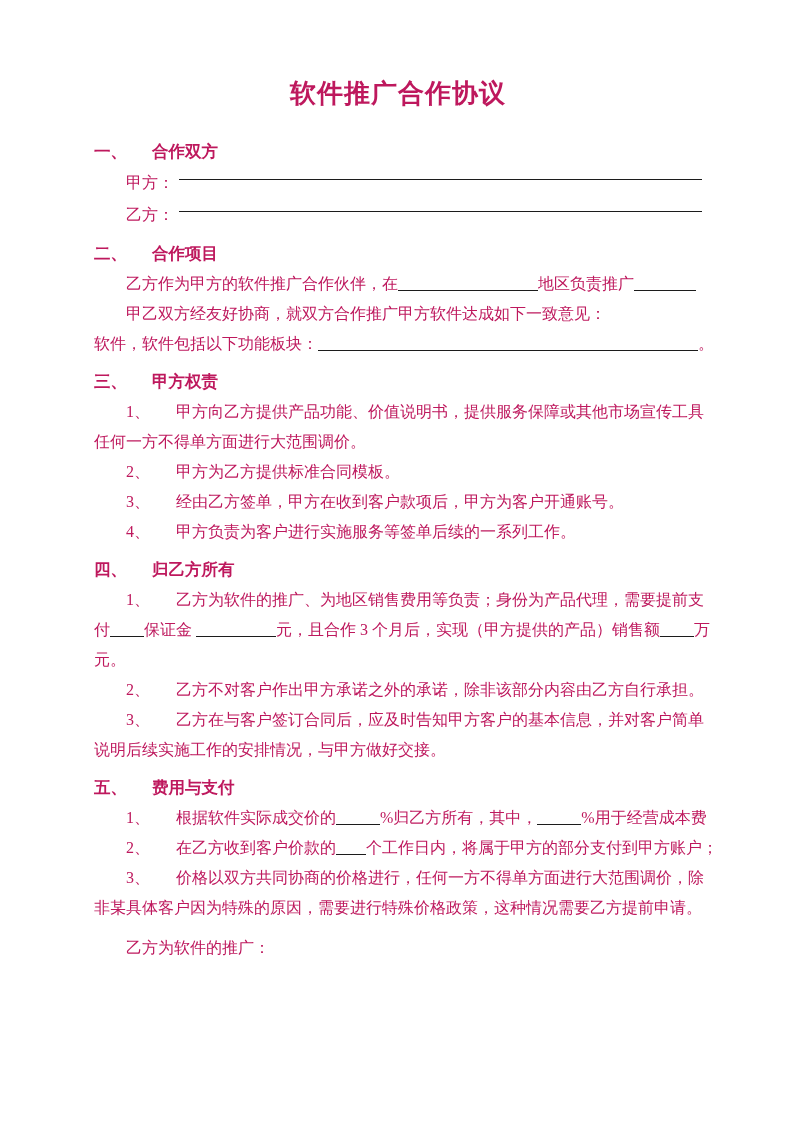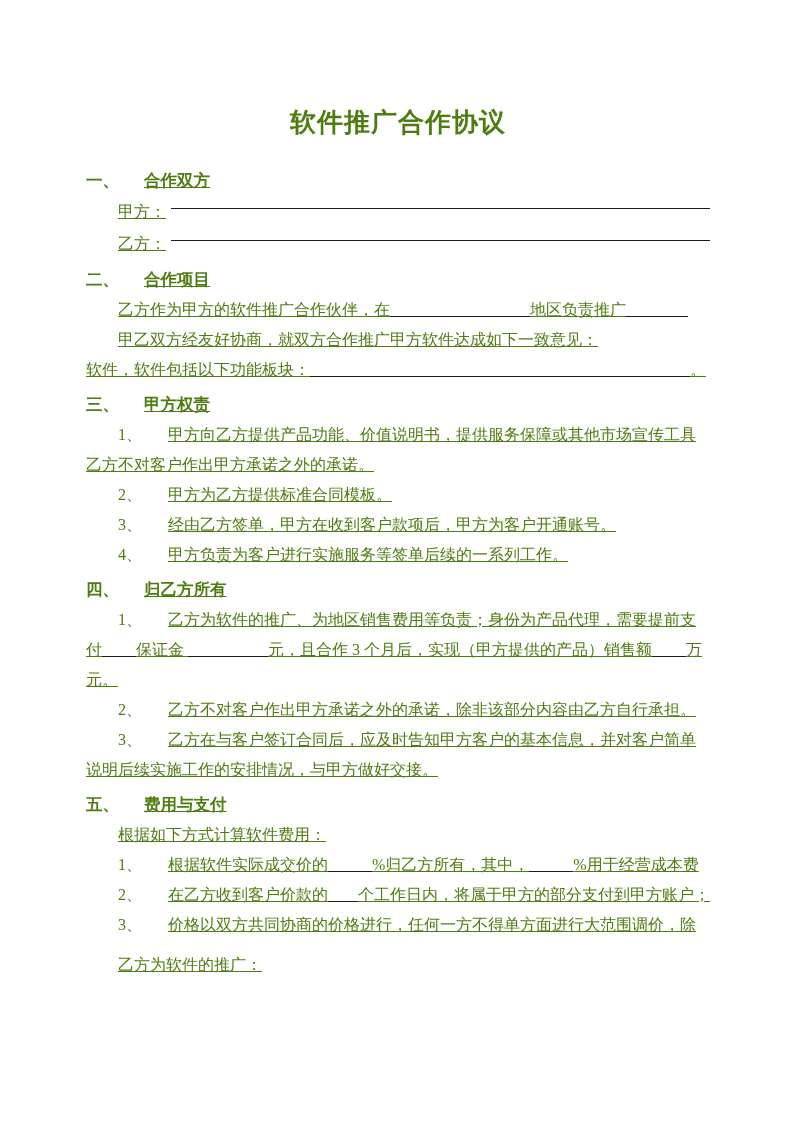--- a/index.html
+++ b/index.html
@@ -6,34 +6,34 @@
     margin: 0;
     padding: 0;
     background: #ffffff;
   }
   .page {
     position: relative;
     width: 794px;
     height: 1123px;
     box-sizing: border-box;
     background: #ffffff;
-    padding: 106px 84px 40px 86px;
+    padding: 77px 84px 40px 86px;
     font-family: "Liberation Serif", "DejaVu Serif", serif;
-    color: #4d7c0f;
+    color: #be185d;
     overflow: hidden;
   }
   .title {
     margin: 0 0 26px 0;
     font-size: 26px;
     line-height: 34px;
     font-weight: 700;
     text-align: center;
     letter-spacing: 1px;
   }
-  .section { margin: 0; text-decoration: underline; }
+  .section { margin: 8px; }
   .heading {
     font-size: 16.5px;
     font-weight: 700;
     line-height: 30px;
     margin-top: 5px;
   }
   .h-num { display: inline-block; width: 58px; }
   .line {
     font-size: 16px;
     line-height: 30px;
@@ -82,36 +82,36 @@
       </div>
       <div class="section">
         <div class="heading"><span class="h-num">二、</span><span class="h-label">合作项目</span></div>
         <div class="line"><span class="ind"></span><span class="seg">乙方作为甲方的软件推广合作伙伴，在</span><span class="blank" style="width: 140px;"></span><span class="seg">地区负责推广</span><span class="blank" style="width: 62px;"></span></div>
         <div class="line"><span class="ind"></span><span class="seg">甲乙双方经友好协商，就双方合作推广甲方软件达成如下一致意见：</span></div>
         <div class="line"><span class="seg">软件，软件包括以下功能板块：</span><span class="blank" style="width: 380px;"></span><span class="seg">。</span></div>
       </div>
       <div class="section">
         <div class="heading"><span class="h-num">三、</span><span class="h-label">甲方权责</span></div>
         <div class="line"><span class="ind"></span><span class="num">1、</span><span class="seg">甲方向乙方提供产品功能、价值说明书，提供服务保障或其他市场宣传工具</span></div>
-        <div class="line"><span class="seg">乙方不对客户作出甲方承诺之外的承诺。</span></div>
+        <div class="line"><span class="seg">任何一方不得单方面进行大范围调价。</span></div>
         <div class="line"><span class="ind"></span><span class="num">2、</span><span class="seg">甲方为乙方提供标准合同模板。</span></div>
         <div class="line"><span class="ind"></span><span class="num">3、</span><span class="seg">经由乙方签单，甲方在收到客户款项后，甲方为客户开通账号。</span></div>
         <div class="line"><span class="ind"></span><span class="num">4、</span><span class="seg">甲方负责为客户进行实施服务等签单后续的一系列工作。</span></div>
       </div>
       <div class="section">
         <div class="heading"><span class="h-num">四、</span><span class="h-label">归乙方所有</span></div>
         <div class="line"><span class="ind"></span><span class="num">1、</span><span class="seg">乙方为软件的推广、为地区销售费用等负责；身份为产品代理，需要提前支</span></div>
         <div class="line"><span class="seg">付</span><span class="blank" style="width: 34px;"></span><span class="seg">保证金 </span><span class="blank" style="width: 80px;"></span><span class="seg">元，且合作 3 个月后，实现（甲方提供的产品）销售额</span><span class="blank" style="width: 34px;"></span><span class="seg">万</span></div>
         <div class="line"><span class="seg">元。</span></div>
         <div class="line"><span class="ind"></span><span class="num">2、</span><span class="seg">乙方不对客户作出甲方承诺之外的承诺，除非该部分内容由乙方自行承担。</span></div>
         <div class="line"><span class="ind"></span><span class="num">3、</span><span class="seg">乙方在与客户签订合同后，应及时告知甲方客户的基本信息，并对客户简单</span></div>
         <div class="line"><span class="seg">说明后续实施工作的安排情况，与甲方做好交接。</span></div>
       </div>
       <div class="section">
         <div class="heading"><span class="h-num">五、</span><span class="h-label">费用与支付</span></div>
-        <div class="line"><span class="ind"></span><span class="seg">根据如下方式计算软件费用：</span></div>
         <div class="line"><span class="ind"></span><span class="num">1、</span><span class="seg">根据软件实际成交价的</span><span class="blank" style="width: 44px;"></span><span class="seg">%归乙方所有，其中，</span><span class="blank" style="width: 44px;"></span><span class="seg">%用于经营成本费</span></div>
         <div class="line"><span class="ind"></span><span class="num">2、</span><span class="seg">在乙方收到客户价款的</span><span class="blank" style="width: 30px;"></span><span class="seg">个工作日内，将属于甲方的部分支付到甲方账户；</span></div>
         <div class="line"><span class="ind"></span><span class="num">3、</span><span class="seg">价格以双方共同协商的价格进行，任何一方不得单方面进行大范围调价，除</span></div>
+        <div class="line"><span class="seg">非某具体客户因为特殊的原因，需要进行特殊价格政策，这种情况需要乙方提前申请。</span></div>
         <div class="line extra-top"><span class="ind"></span><span class="seg">乙方为软件的推广：</span></div>
       </div>
     </div>
 </div>
 
 </body></html>

